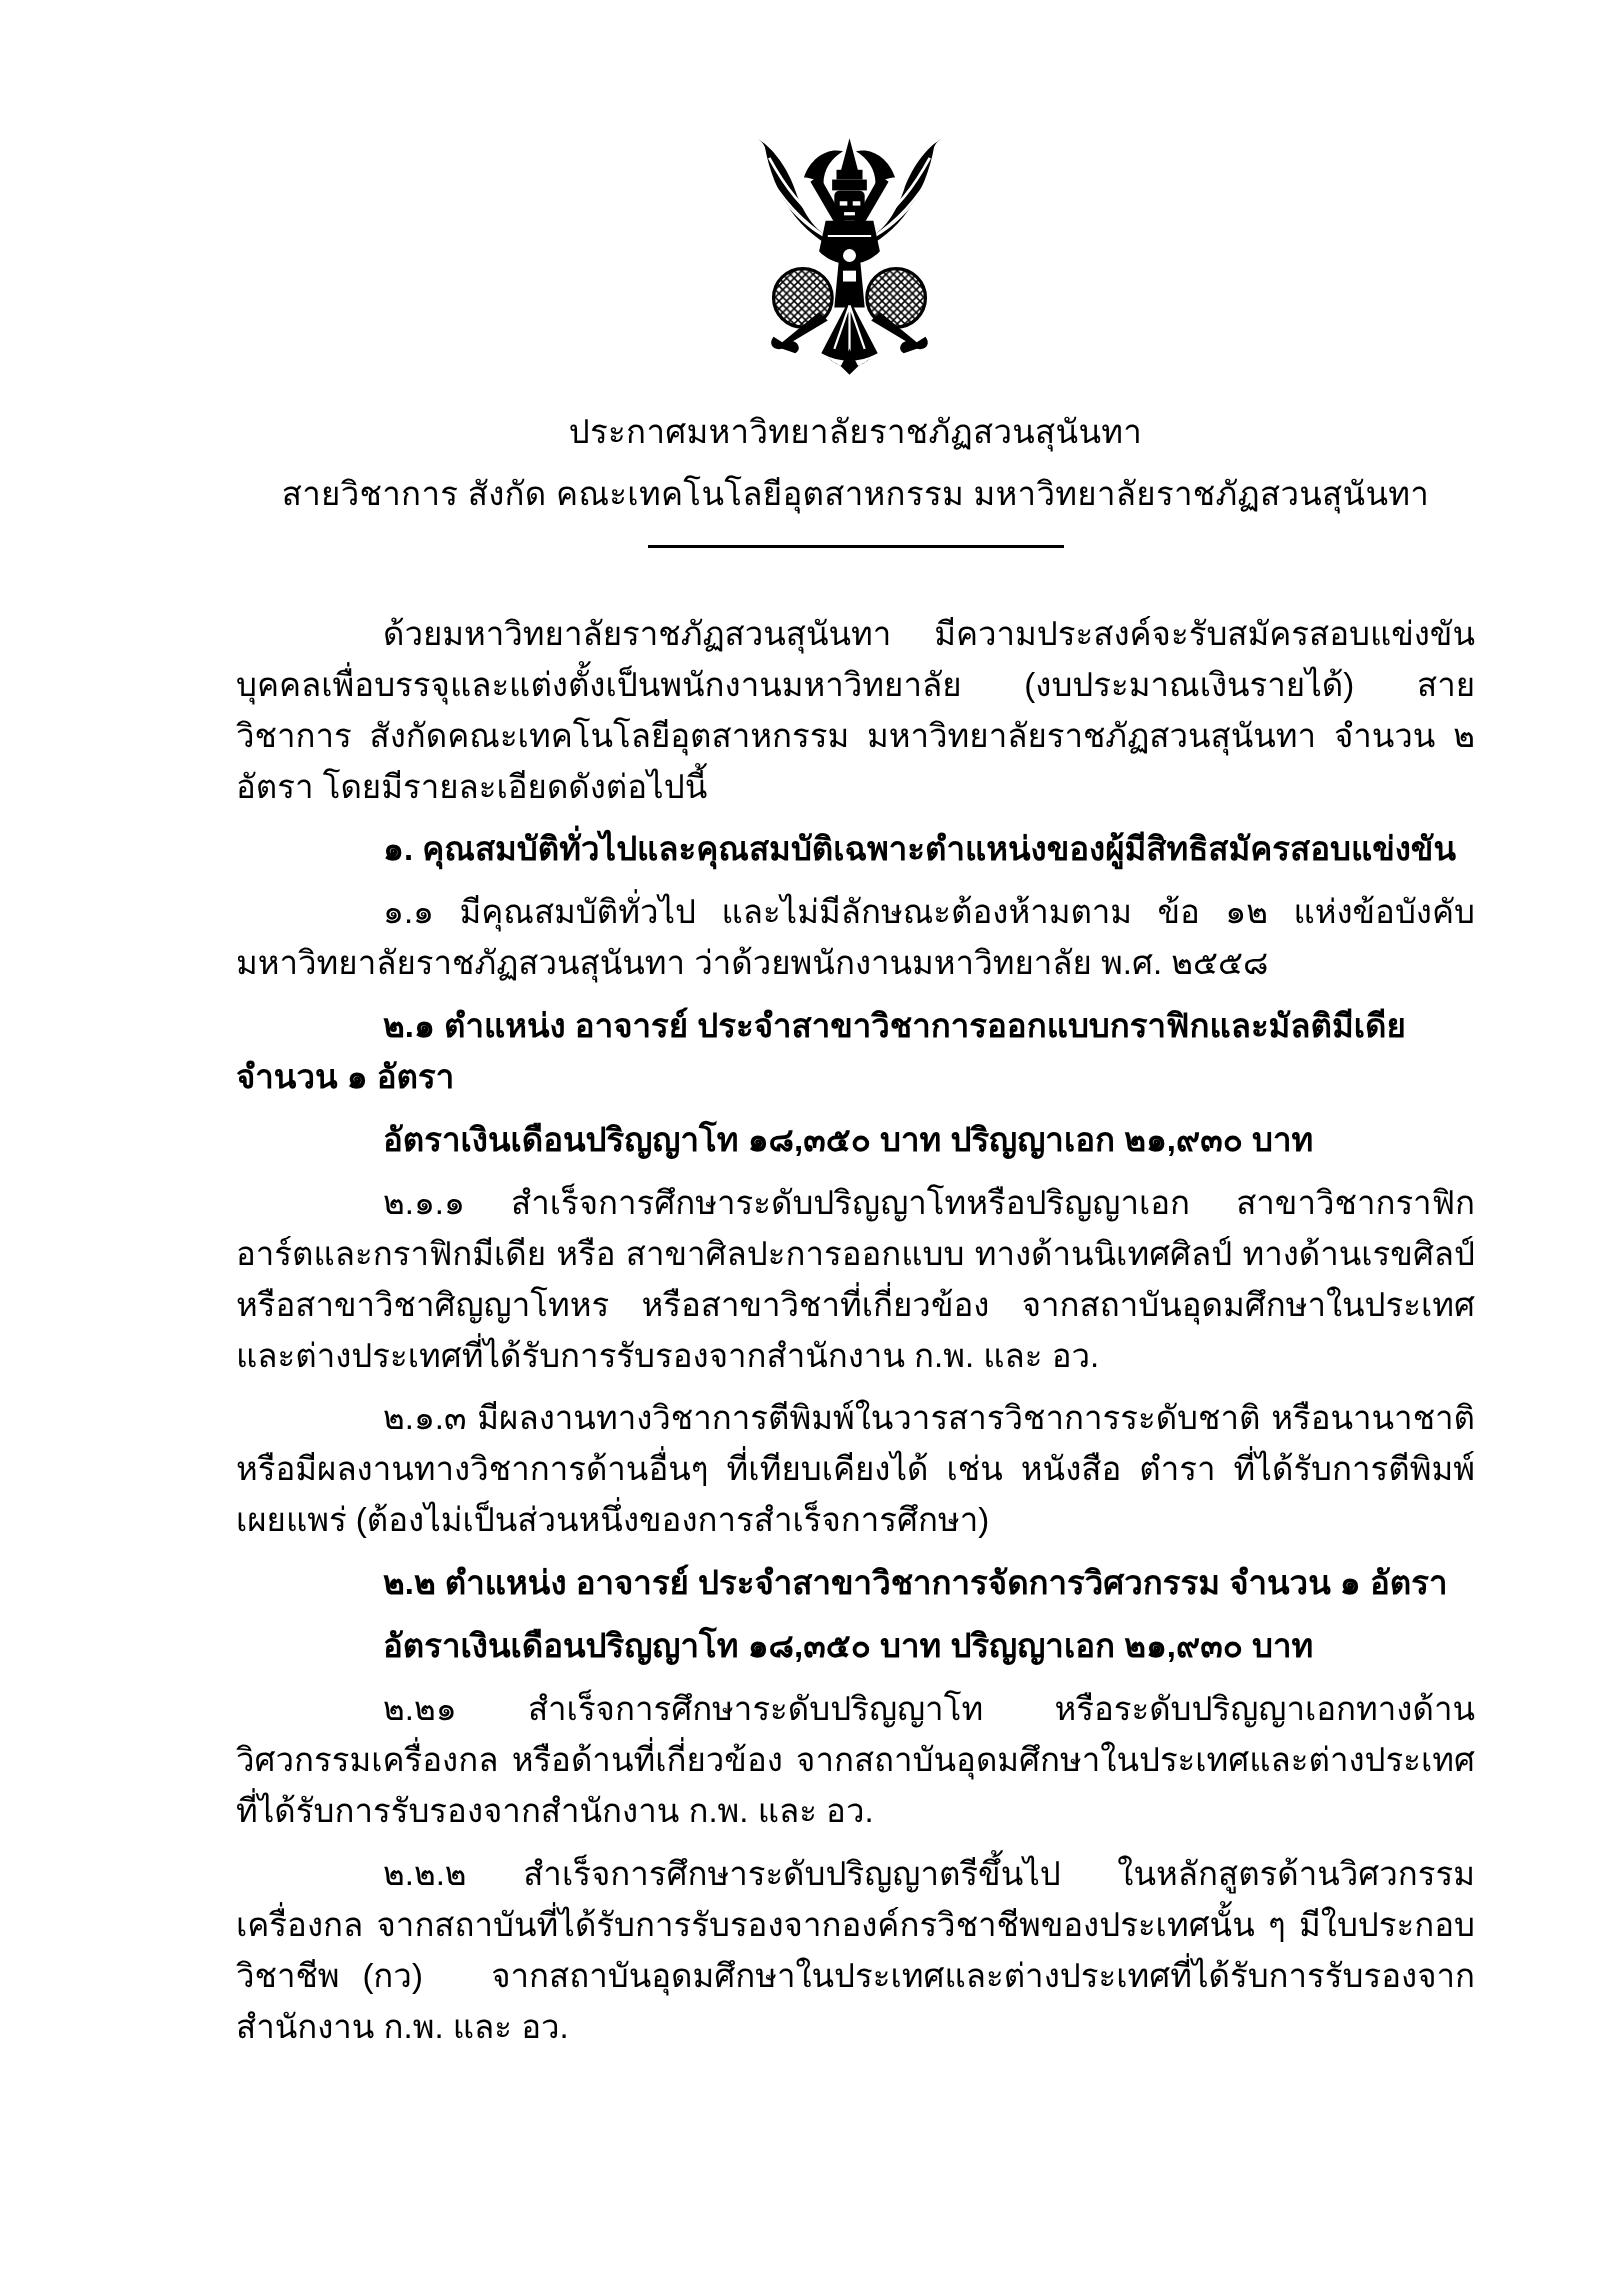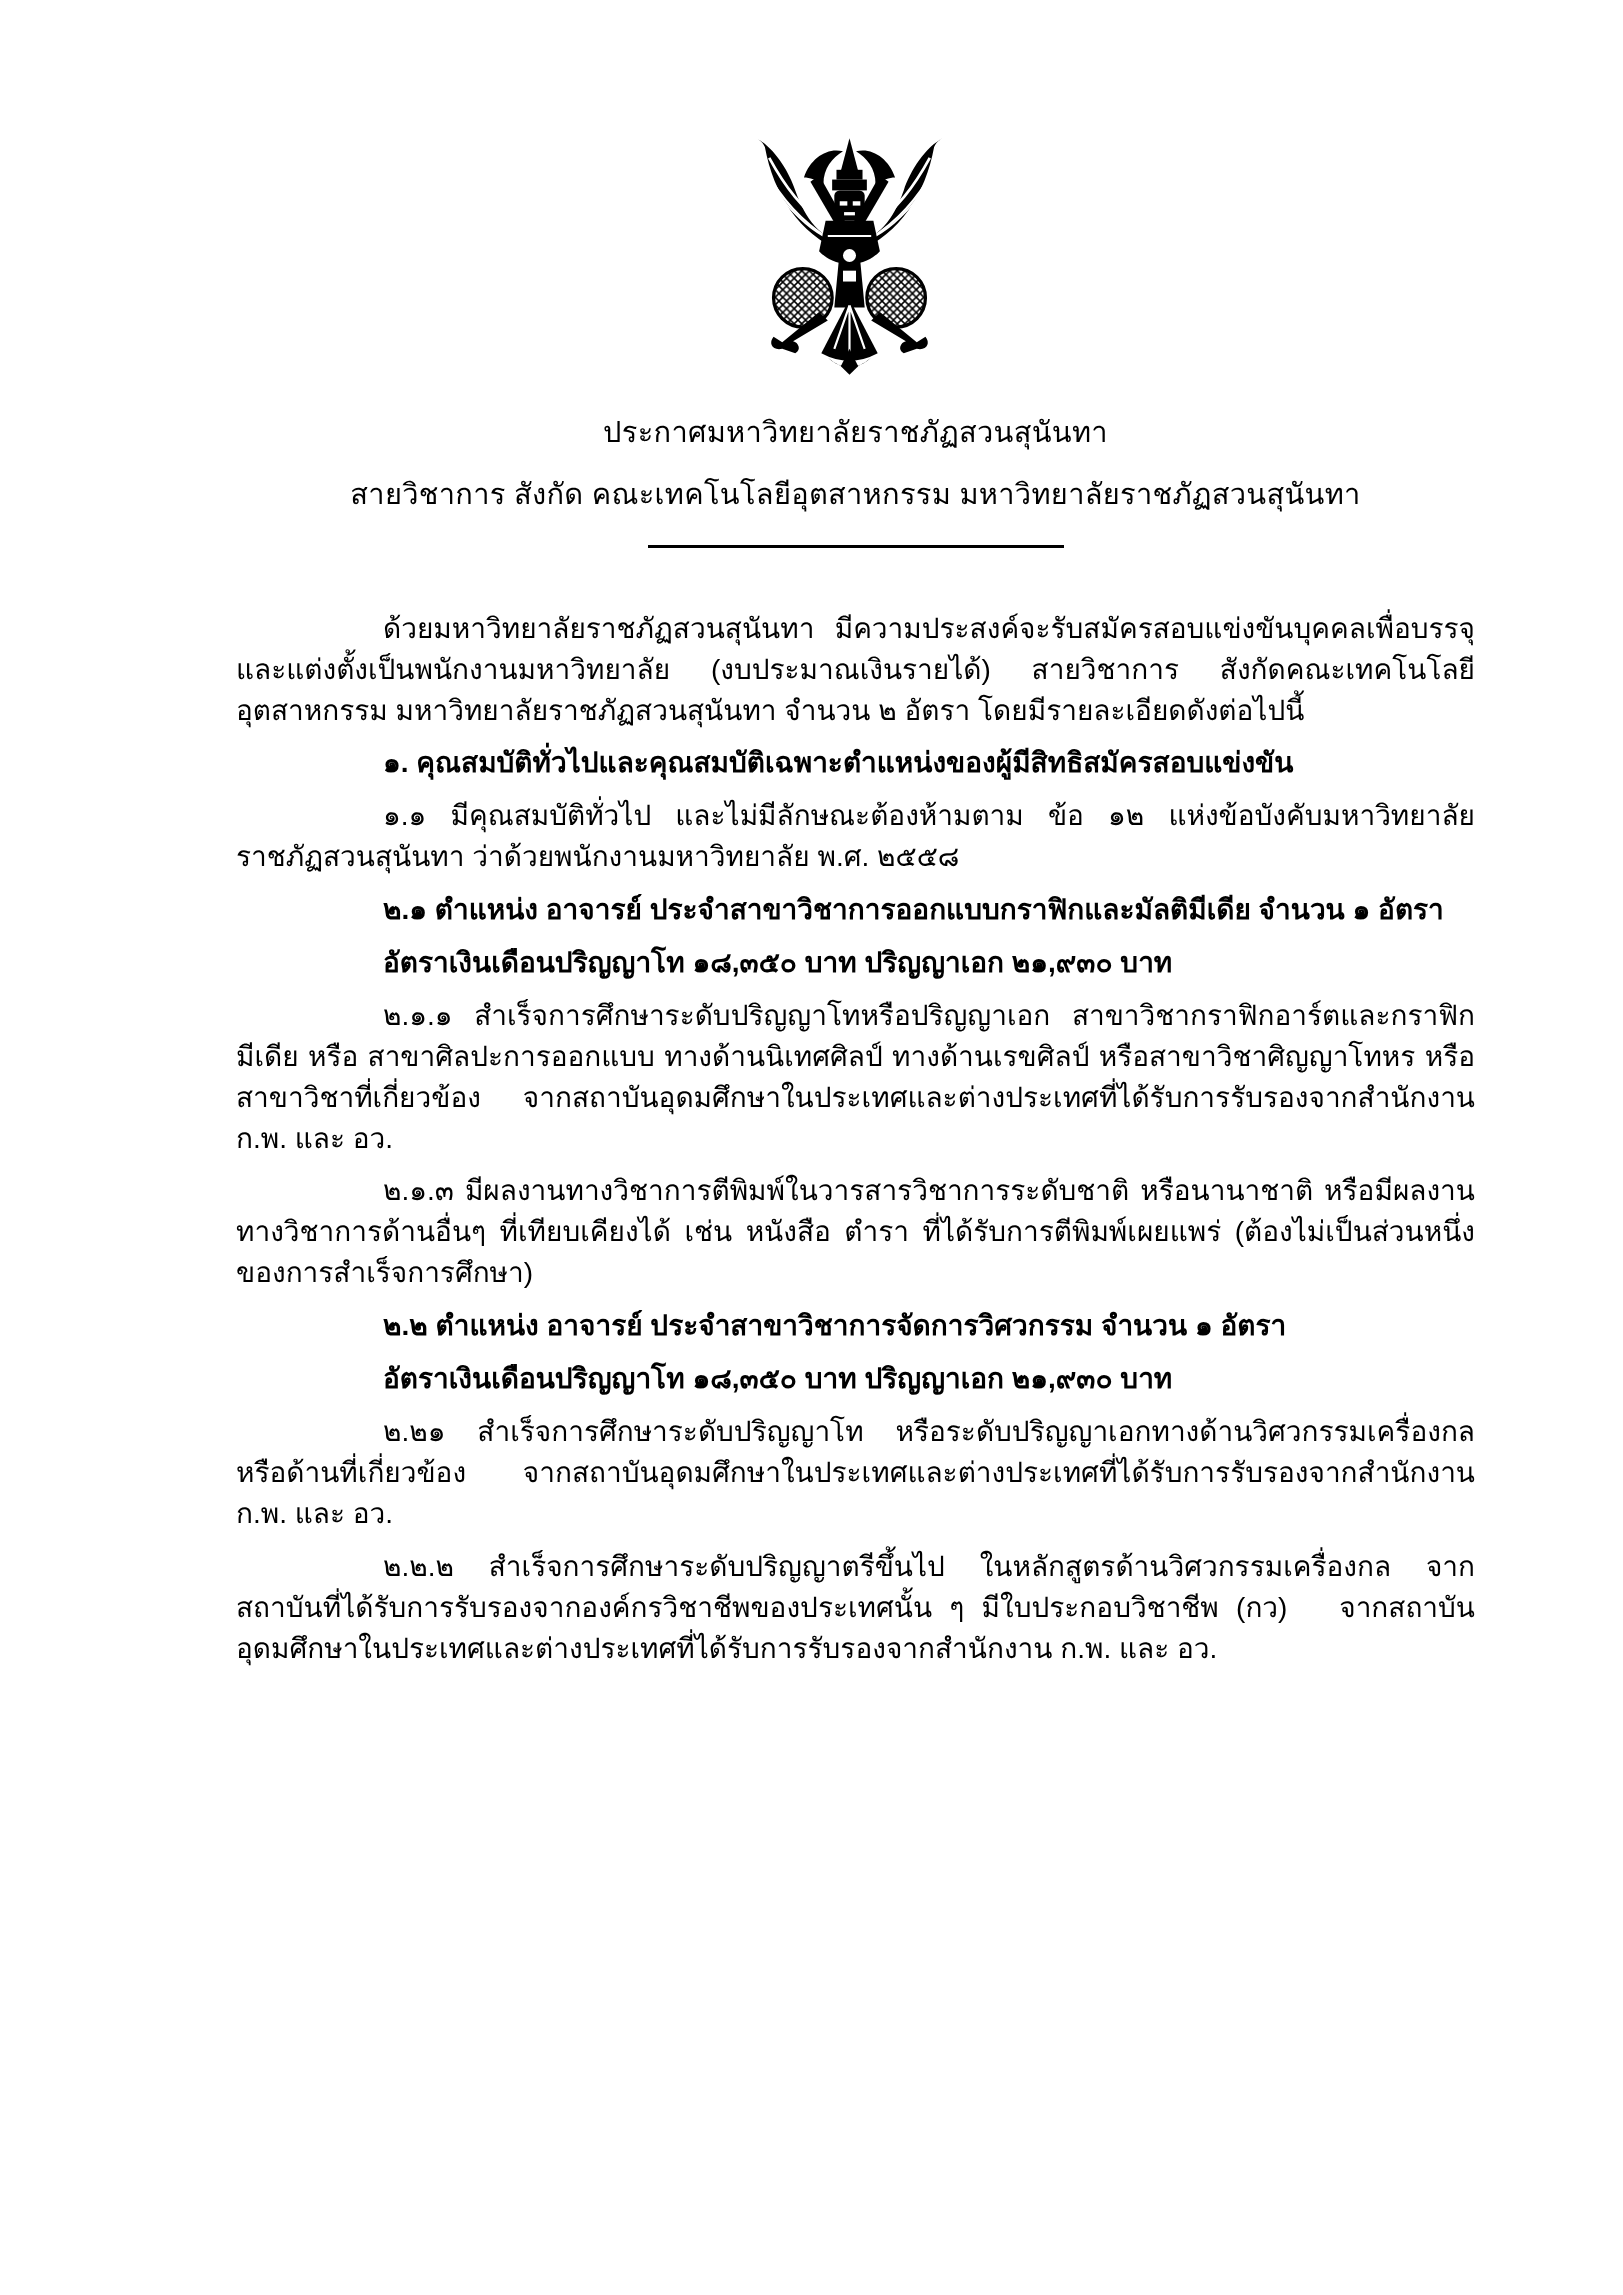--- a/index.html
+++ b/index.html
@@ -20,34 +20,34 @@
     left: 741px; top: 134px;
     width: 217px; height: 243px;
   }
   .content {
     position: absolute;
     left: 236px; top: 401px;
     width: 1239px;
   }
   .title-line {
     text-align: center;
-    font-size: 29px;
+    font-size: 33px;
     line-height: 62px;
     letter-spacing: 0.3px;
   }
   .divider {
     width: 416px;
     height: 0;
     border-top: 3.9px solid #000;
     margin: 19.6px auto 0 auto;
   }
   .blocks { margin-top: 60px; }
   .para {
-    font-size: 28px;
-    line-height: 41px;
+    font-size: 33px;
+    line-height: 51px;
     text-indent: 147px;
     margin: 0 0 11.8px 0;
   }
   .j { text-align: justify; }
   .b { font-weight: bold; }
   .mt { margin-top: 5.2px; }
 </style>
 </head>
 <body>
 

